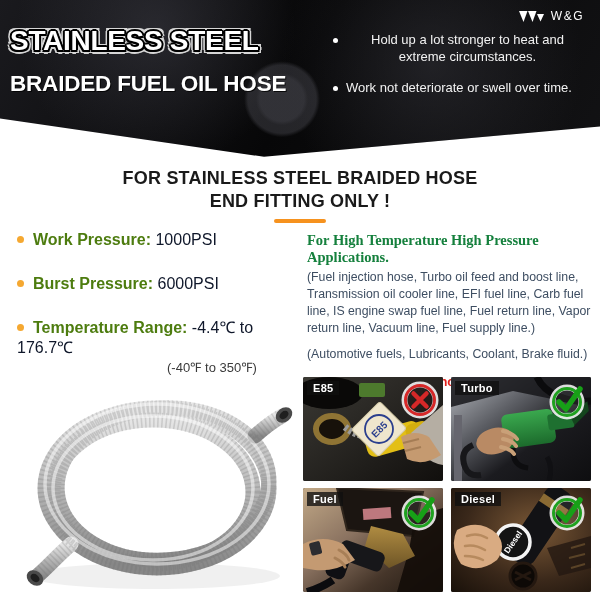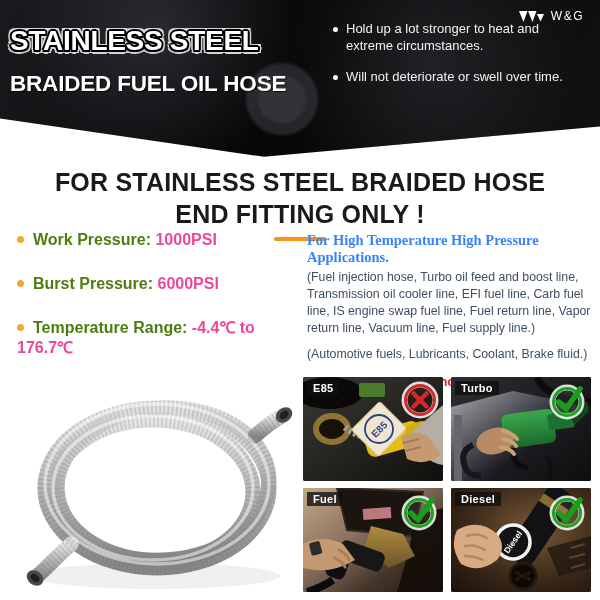--- a/index.html
+++ b/index.html
@@ -28,47 +28,47 @@
     font-size: 28px; font-weight: 900; color: #fff; letter-spacing: -.3px; line-height: 1.05;
     text-shadow:
       -1.5px -1.5px 0 #000, 1.5px -1.5px 0 #000, -1.5px 1.5px 0 #000, 1.5px 1.5px 0 #000,
       0 -2px 0 #000, 0 2px 0 #000, -2px 0 0 #000, 2px 0 0 #000,
       -3.5px 0 0 #d6d6d6, 3.5px 0 0 #d6d6d6, 0 3.5px 0 #d6d6d6, 0 -3.5px 0 #d6d6d6,
       -3px -3px 0 #d6d6d6, 3px -3px 0 #d6d6d6, -3px 3px 0 #d6d6d6, 3px 3px 0 #d6d6d6;
   }
   .title2 { font-size: 22.5px; font-weight: 900; color: #fff; letter-spacing: -.2px; margin-top: 16px;
             text-shadow: 1px 1px 0 rgba(0,0,0,.8); }
 
-  .hbullets { position: absolute; left: 333px; top: 21px; width: 256px; }
+  .hbullets { position: absolute; left: 333px; top: 32px; width: 256px; text-align: center; }
   .hbullet { display: flex; gap: 8px; color: #f2f2f2; font-size: 13px; line-height: 1.3;
              margin-bottom: 14px; font-weight: 500; }
   .hbullet .dot { width: 5px; height: 5px; border-radius: 50%; background: #fff; margin-top: 6px; flex: none; }
 
   
   .section-heading {
     position: absolute; top: 167px; left: 0; right: 0; text-align: center;
-    color: #1a1a1a; font-size: 25px; font-weight: 800; line-height: 1.27; letter-spacing: .2px;
+    color: #1a1a1a; font-size: 18px; font-weight: 800; line-height: 1.27; letter-spacing: .2px;
   }
   .underline { width: 52px; height: 4px; background: #F6921E; border-radius: 2px; margin: 6px auto 0; }
 
   
   .specs { position: absolute; left: 17px; top: 230px; width: 290px; }
   .spec { font-size: 16px; line-height: 1.3; }
   .spec.m1 { margin-bottom: 23px; }
   .spec.m2 { margin-bottom: 12px; }
   .spec .dot { display: inline-block; width: 7px; height: 7px; border-radius: 50%;
                background: #F5A831; margin-right: 9px; vertical-align: 2px; }
   .spec .label { color: #4d7c0f; font-weight: 700; }
-  .spec .value { color: #ec4899; font-weight: 700; }
+  .spec .value { color: #0f172a; font-weight: 400; }
   .spec .subvalue { display: block; margin-left: 150px; font-size: 13px; color: #3A3A3A; margin-top: 1px; }
 
   
   .apps { position: absolute; left: 307px; top: 232px; width: 288px; }
   .apps-h { font-family: "Liberation Serif", serif; font-size: 14.5px; font-weight: 700;
-            color: #3b82f6; margin: 0 0 3px; }
+            color: #15803d; margin: 0 0 3px; }
   .apps-p { font-size: 12.3px; color: #3E4E62; line-height: 1.38; margin: 0 0 9px; font-weight: 500; }
   .apps-warning { font-size: 12.5px; font-weight: 800; color: #E3201B; }
 
   
   .hose { position: absolute; left: 5px; top: 372px; width: 294px; height: 226px; }
 
   .photo-grid { position: absolute; left: 303px; top: 377px; display: grid;
                 grid-template-columns: 140px 140px; grid-auto-rows: 104px; gap: 7px 8px; }
   .photo { position: relative; border-radius: 2px; overflow: hidden; background:#222; }
   .photo svg.scene { position: absolute; inset: 0; width: 100%; height: 100%; display: block; }
@@ -86,21 +86,21 @@
       <div class="title1">STAINLESS STEEL</div>
       <div class="title2">BRAIDED FUEL OIL HOSE</div>
     </div>
     <div class="hbullets">
       <div class="hbullet">
         <span class="dot"></span>
         <span>Hold up a lot stronger to heat and extreme circumstances.</span>
       </div>
       <div class="hbullet">
         <span class="dot"></span>
-        <span>Will not deteriorate or swell over time.</span>
+        <span>Work not deteriorate or swell over time.</span>
       </div>
     </div>
     <div class="logo">
       <svg width="27" height="13" viewBox="0 0 27 13">
         <path d="M1 1 L9.5 1 L5.5 12 Z" fill="#fff"></path>
         <path d="M10 1 L18.5 1 L14.5 12 Z" fill="#fff"></path>
         <path d="M19 4 L26 4 L22.5 11.5 Z" fill="#fff"></path>
       </svg>
       <span class="logo-text">W&amp;G</span>
     </div>
@@ -117,20 +117,21 @@
       <span class="dot"></span><span class="label">Work Pressure:</span>
       <span class="value">1000PSI</span>
     </div>
     <div class="spec m1">
       <span class="dot"></span><span class="label">Burst Pressure:</span>
       <span class="value">6000PSI</span>
     </div>
     <div class="spec m2">
       <span class="dot"></span><span class="label">Temperature Range:</span>
       <span class="value">-4.4℃ to 176.7℃</span>
+      <span class="subvalue">(-40℉ to 350℉)</span>
     </div>
   </div>
 
   <div class="apps">
     <div class="apps-h">For High Temperature High Pressure Applications.</div>
     <p class="apps-p">(Fuel injection hose,  Turbo oil feed and boost line, Transmission oil cooler line, EFI fuel line, Carb fuel line, IS engine swap fuel line, Fuel return line, Vapor return line, Vacuum line, Fuel supply line.)</p>
     <p class="apps-p" style="margin-bottom:12px">(Automotive fuels, Lubricants, Coolant, Brake fluid.)</p>
     <div class="apps-warning">NOT FIT FOR E85 alcohol</div>
   </div>
 

